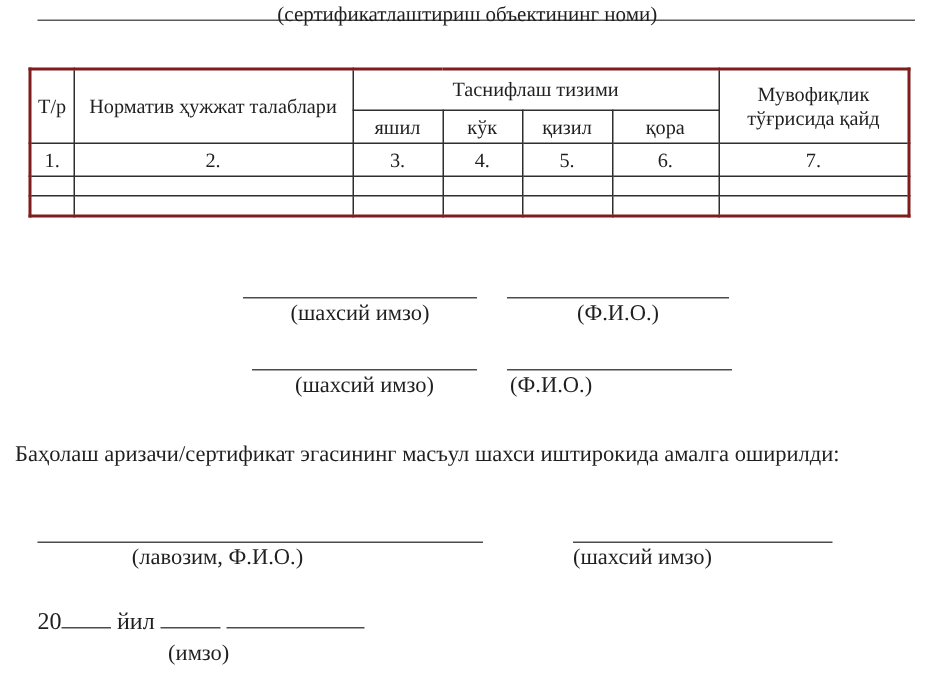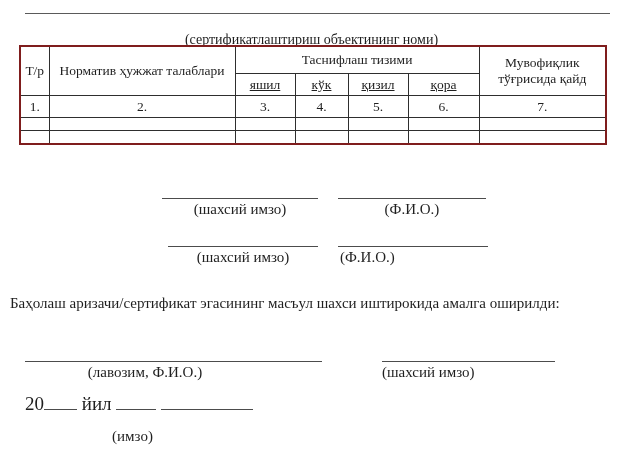--- a/index.html
+++ b/index.html
@@ -15,21 +15,21 @@
   .top-rule {
     position: absolute;
     left: 25px;
     top: 13px;
     width: 585px;
     border-top: 1px solid #5a5a5a;
   }
   .top-caption {
     position: absolute;
     left: 0;
-    top: 32px;
+    top: 3px;
     width: 623px;
     text-align: center;
     font-size: 14px;
   }
   table.tbl {
     position: absolute;
     left: 19px;
     top: 45px;
     width: 586px;
     border-collapse: collapse;
@@ -40,21 +40,21 @@
     border: 1px solid #2e2e2e;
     text-align: center;
     vertical-align: middle;
     font-size: 13.5px;
     line-height: 1.15;
     padding: 0 2px;
     overflow: hidden;
   }
   td.thickL { border-left-width: 2px; }
   tr.r-group td { height: 26px; }
-  tr.r-sub td { height: 21px; text-decoration: underline; }
+  tr.r-sub td { height: 21px; }
   tr.r-num td { height: 21px; }
   tr.r-empty td { height: 12px; line-height: 1; font-size: 8px; }
   .lbl {
     position: absolute;
     font-size: 14.5px;
     white-space: nowrap;
   }
   .uline {
     position: absolute;
     height: 14px;
@@ -69,22 +69,22 @@
   .statement {
     position: absolute;
     left: 10px;
     top: 295px;
     width: 585px;
     font-size: 15px;
   }
   .date-row {
     position: absolute;
     left: 25px;
-    top: 393px;
-    font-size: 19px;
+    top: 403px;
+    font-size: 16px;
     white-space: nowrap;
   }
   .blank {
     display: inline-block;
     border-bottom: 1px solid #4c4c4c;
     height: 15px;
     vertical-align: baseline;
   }
 </style>
 </head>

